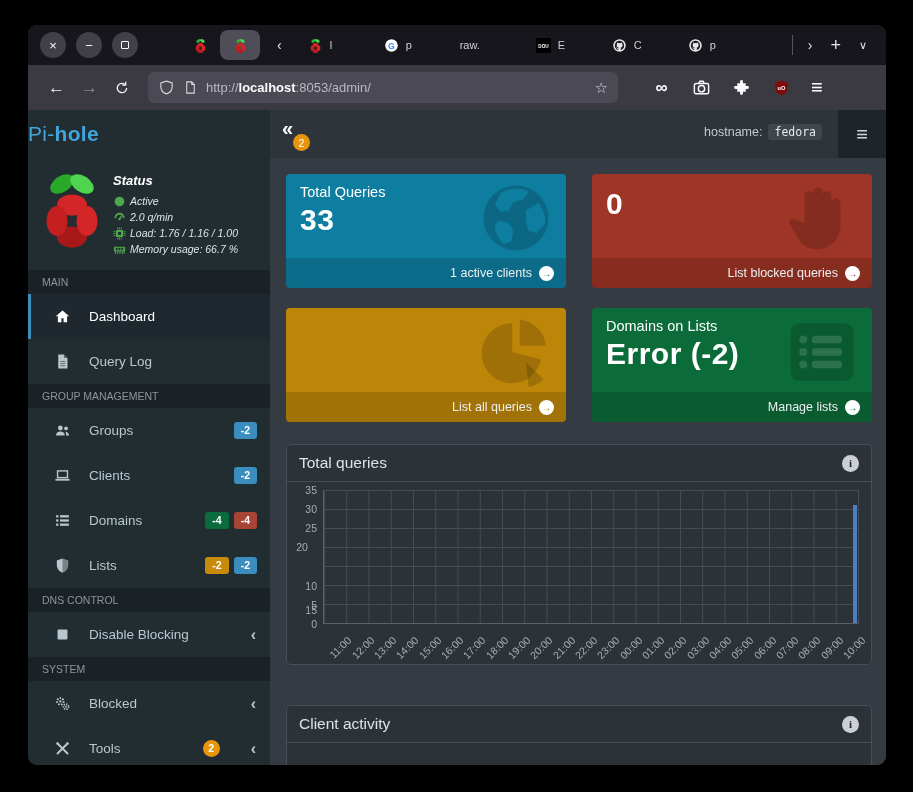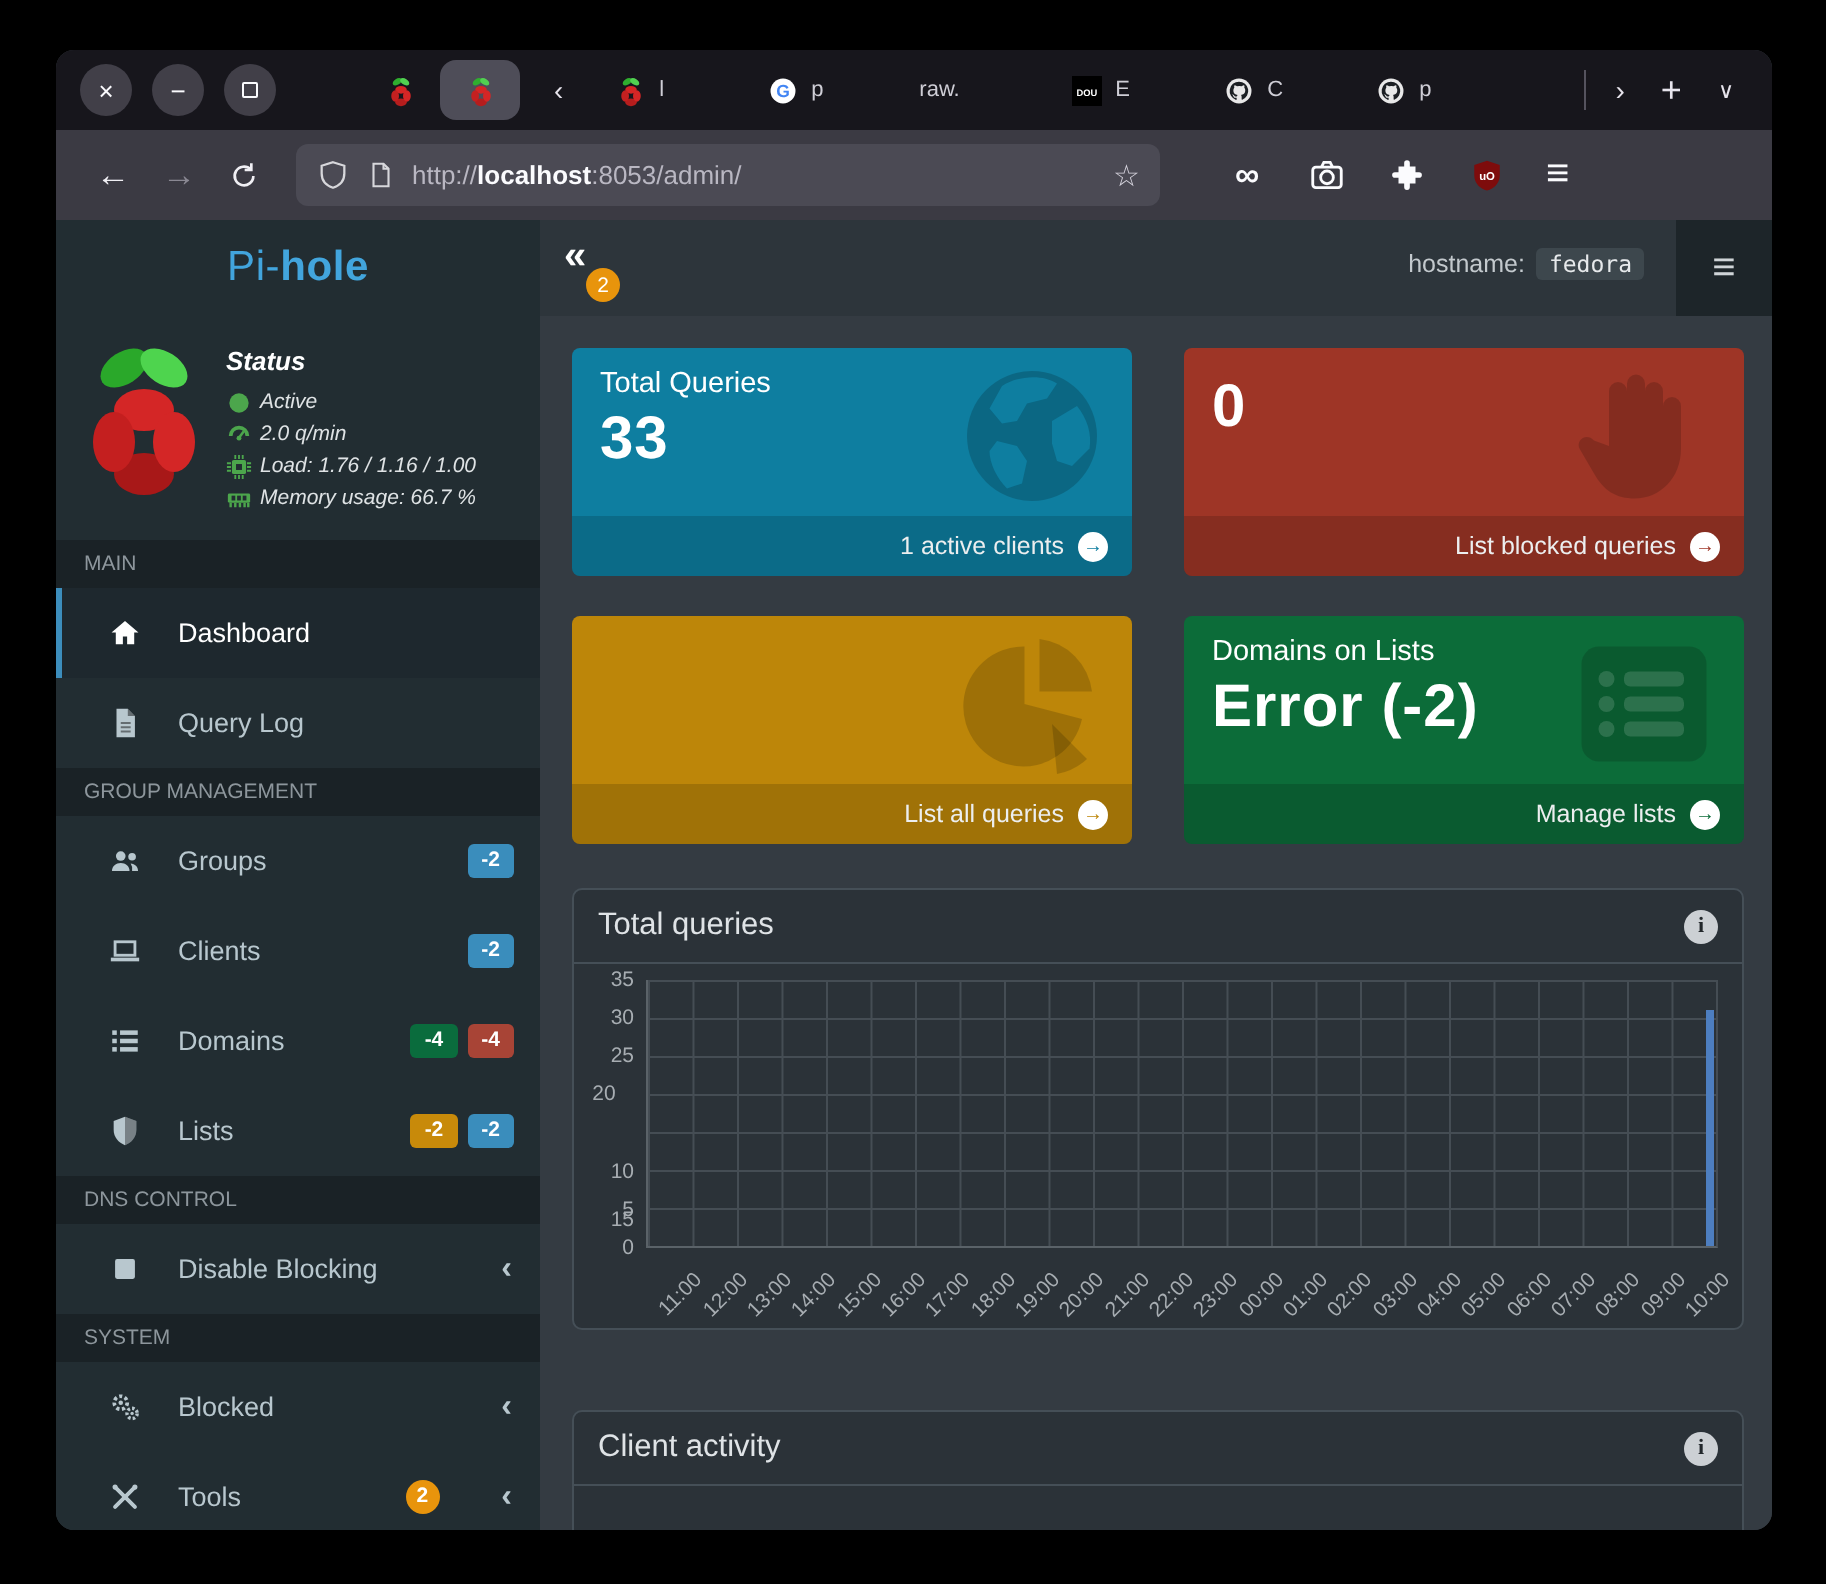--- a/index.html
+++ b/index.html
@@ -21,30 +21,30 @@
   .tab.small{width:40px;justify-content:center;padding:0;}
   .tab.active{background:#4e4d58;border-radius:8px;}
   .tab.wide{width:76px;}
   .tab .ticon{width:15px;height:15px;flex:none;}
   .tctl{color:#e7e4ec;font-size:14px;padding:0 9px;}
   .tsep{width:1px;height:20px;background:#55535e;margin:0 6px;}
   
   .navbar{height:45px;background:#3b3a43;display:flex;align-items:center;flex:none;padding:0 12px;}
   .nbtn{color:#f0eff4;font-size:17px;padding:0 8px;}
   .nbtn.dim{color:#8a8893;}
-  .urlbar{width:432px;height:31px;background:#4b4a54;border-radius:6px;margin-left:10px;
+  .urlbar{width:470px;height:31px;background:#4b4a54;border-radius:6px;margin-left:10px;
     display:flex;align-items:center;padding:0 10px;gap:8px;font-size:13px;color:#b9b7c2;}
   .urlbar .host{color:#fbfbfe;font-weight:bold;}
   .urlbar .star{margin-left:auto;font-size:15px;color:#d4d2dc;}
   .extgrp{display:flex;align-items:center;gap:21px;margin-left:34px;}
   .extgrp .x{width:19px;height:19px;color:#fbfbfe;display:flex;align-items:center;justify-content:center;font-size:17px;font-weight:bold;}
   .menu3{margin-left:20px;font-size:20px;color:#fbfbfe;}
   
   .phheader{height:48px;display:flex;flex:none;}
-  .phlogoarea{width:242px;background:#222d32;display:flex;align-items:center;justify-content:center;flex:none;}
+  .phlogoarea{width:242px;background:#222d32;display:flex;align-items:center;justify-content:flex-start;flex:none;}
   .phlogo{font-size:21px;color:#42a5dd;letter-spacing:.3px;}
   .phlogo b{font-weight:bold;}
   .phmid{flex:1;background:#2d353b;position:relative;}
   .collapse{position:absolute;left:12px;top:7px;color:#fff;font-size:20px;font-weight:bold;}
   .cbadge{position:absolute;left:23px;top:24px;width:17px;height:17px;border-radius:50%;background:#e8940c;
     color:#fff;font-size:10.5px;display:flex;align-items:center;justify-content:center;}
   .hostwrap{position:absolute;right:16px;top:14px;font-size:12.5px;color:#c3c9cd;display:flex;gap:6px;align-items:center;}
   .hostval{font-family:"DejaVu Sans Mono",monospace;background:#3d474d;color:#e6e9eb;
     padding:1px 6px;border-radius:3px;font-size:11.5px;}
   .phburger{width:48px;background:#1d2529;display:flex;align-items:center;justify-content:center;

